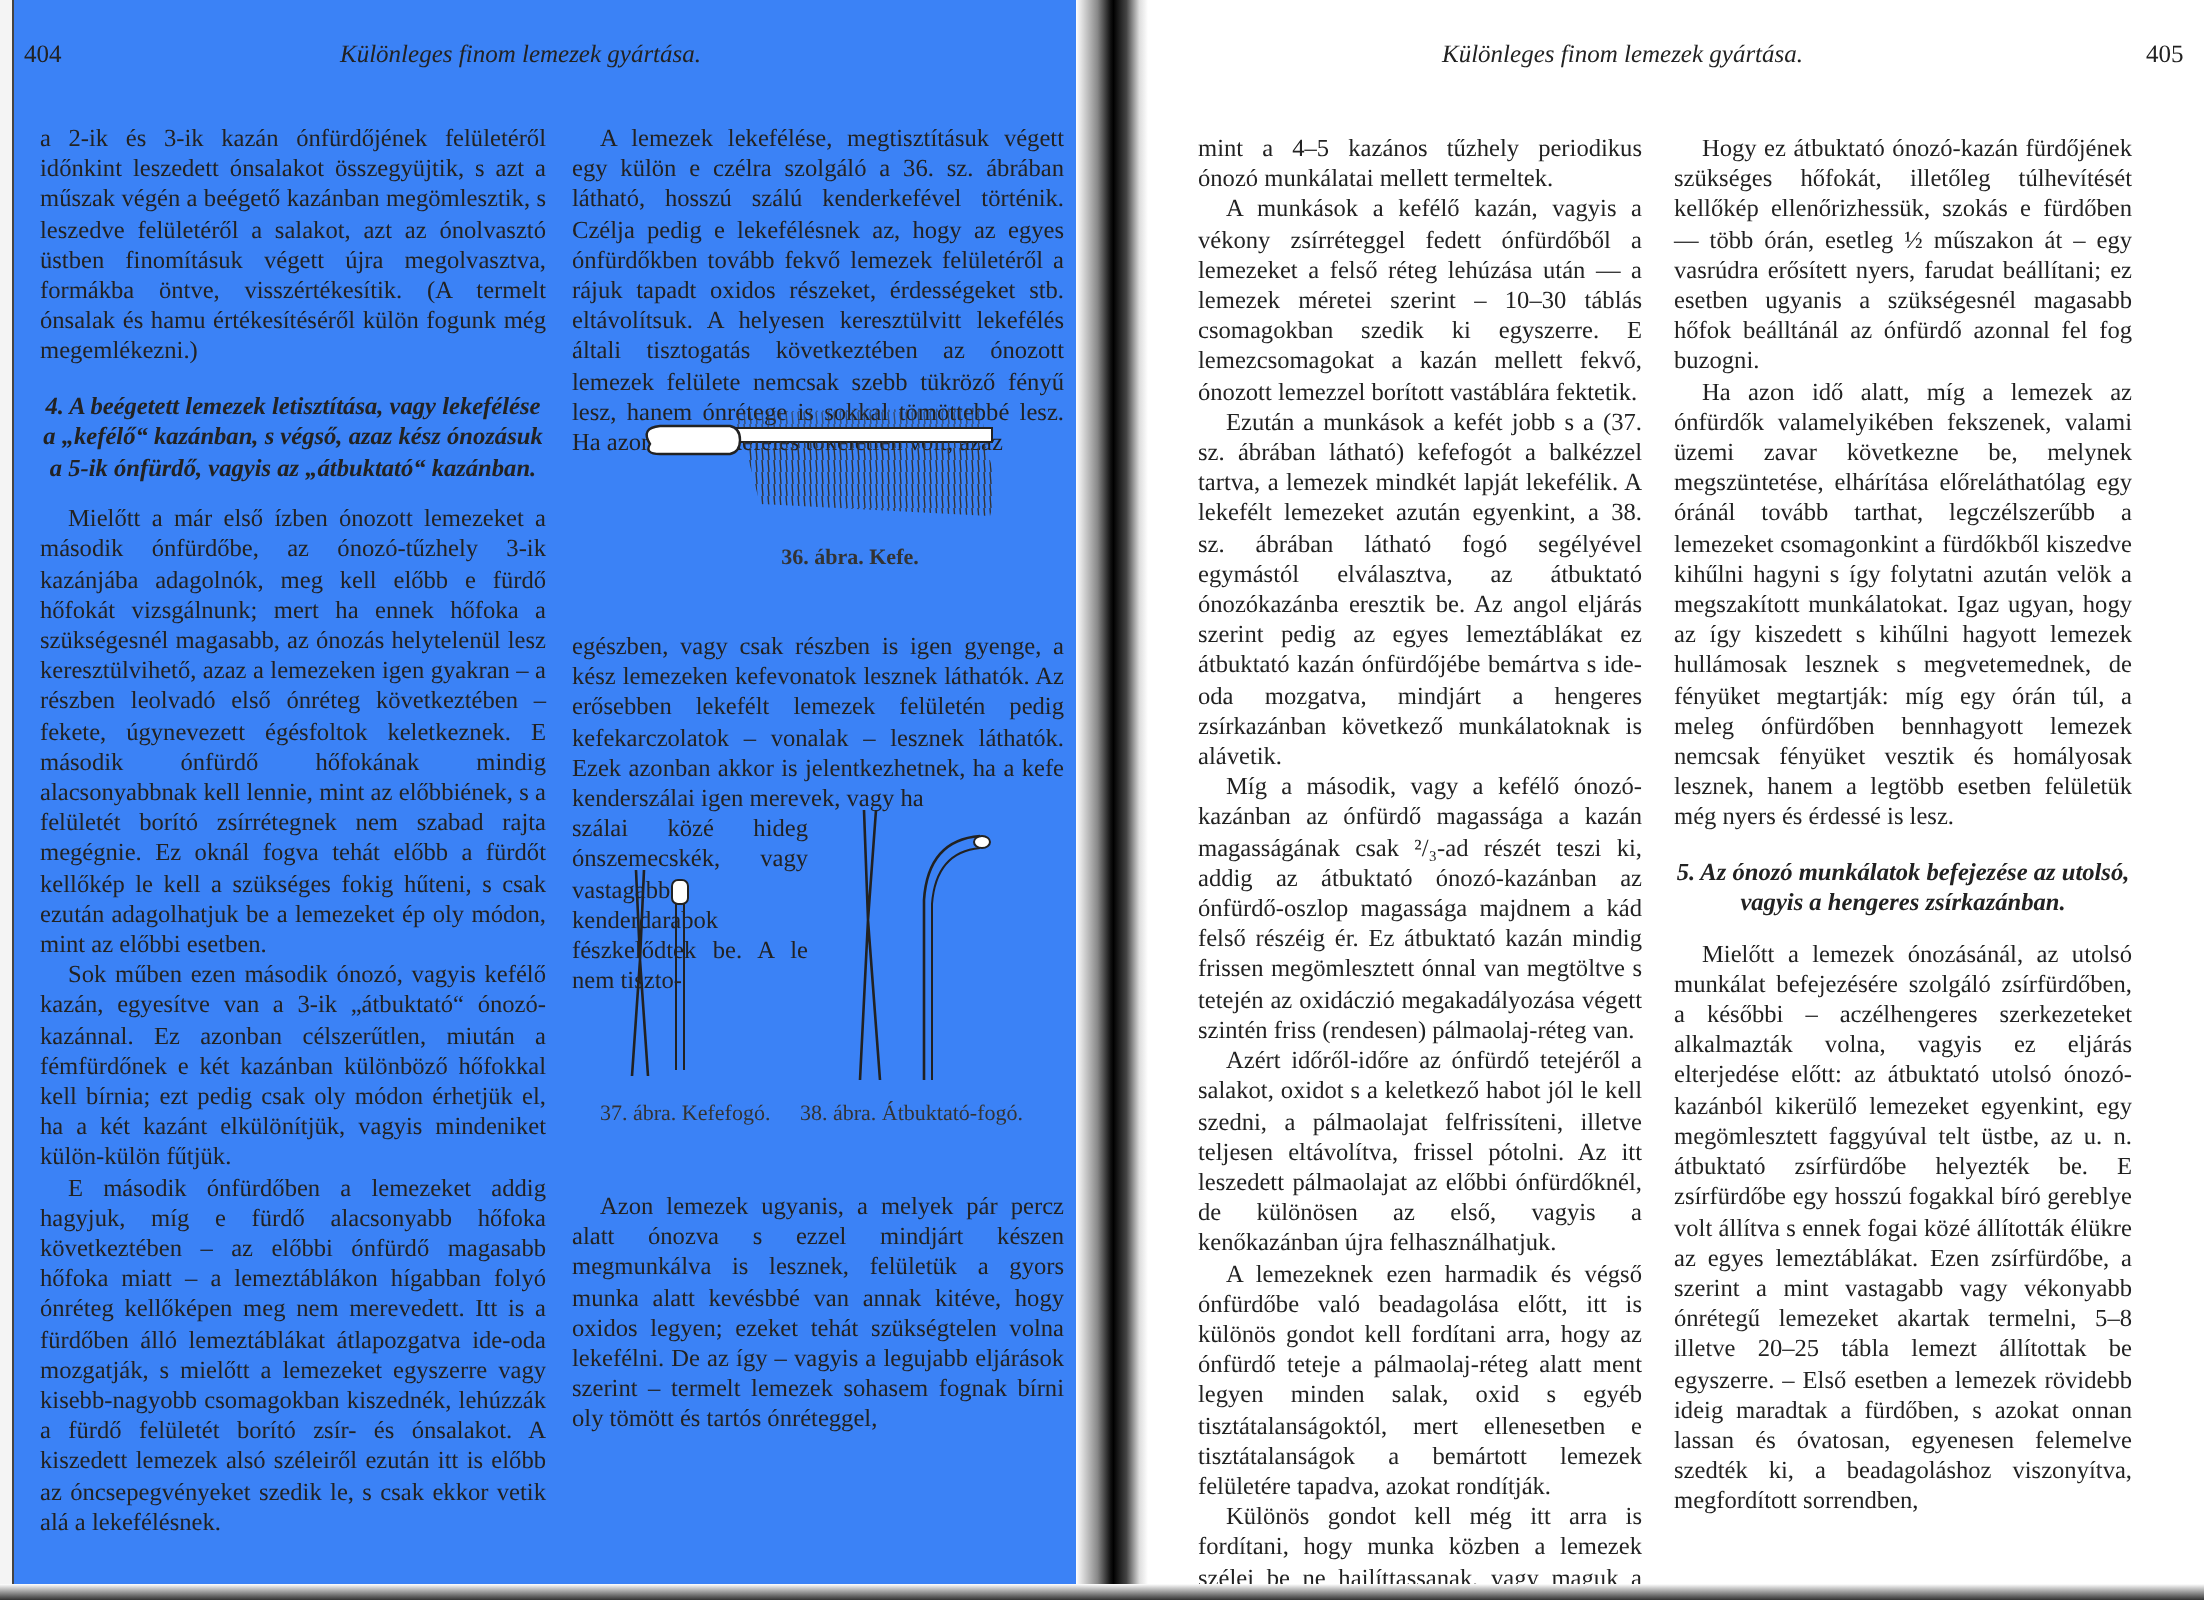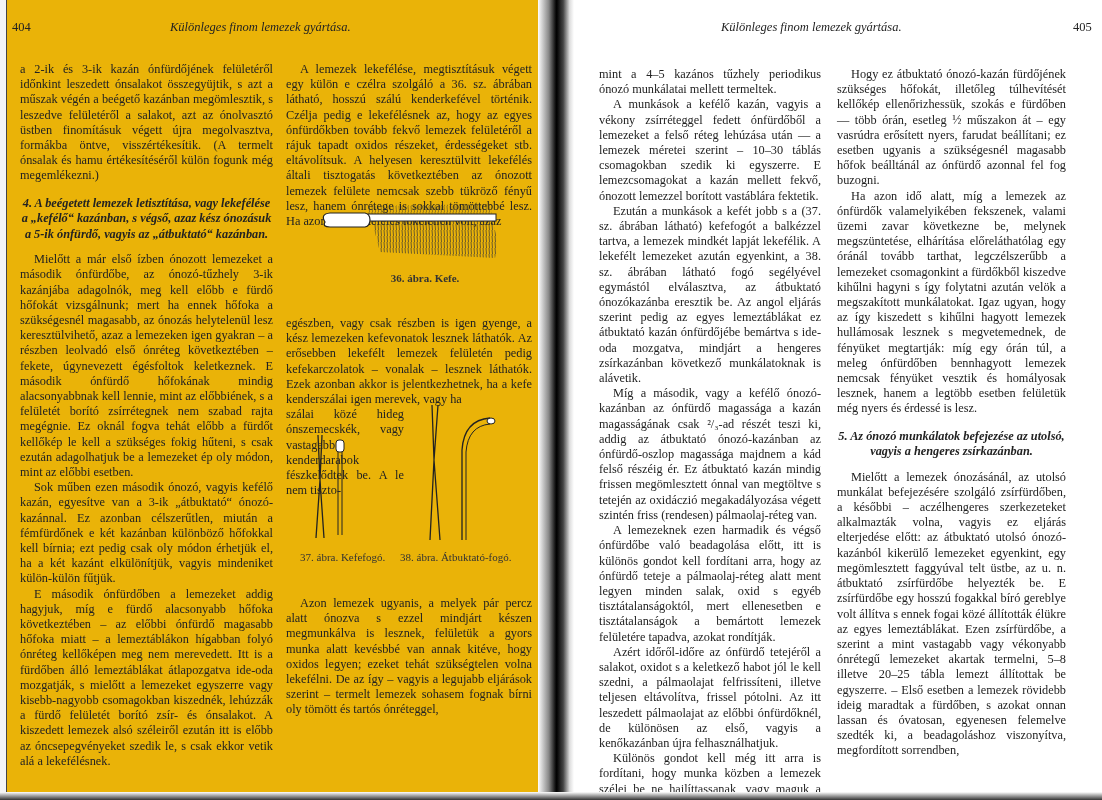--- a/index.html
+++ b/index.html
@@ -2,21 +2,21 @@
 <html><head>
 <meta charset="utf-8">
 <style>
   html, body { margin: 0; padding: 0; }
   body {
     width: 1102px; height: 800px; overflow: hidden; position: relative;
     background: #ffffff;
     font-family: "Liberation Serif", "DejaVu Serif", serif;
     color: #222;
   }
-  .page { position: absolute; top: 0; height: 800px; background: #eab308; }
+  .page { position: absolute; top: 0; height: 800px; background: #3b82f6; }
   .page-left { left: 0; width: 551px; }
   .page-right { left: 551px; width: 551px; }
   .left-edge {
     position: absolute; left: 0; top: 0; width: 6px; height: 792px;
     border-right: 1px solid #444; background: #f4f4f4;
   }
   .gutter {
     position: absolute; left: 538px; top: 0; width: 36px; height: 800px;
     background: linear-gradient(to right, #fff 0%, #888 30%, #111 48%, #000 52%, #444 70%, #ddd 88%, #fff 100%);
   }
@@ -115,22 +115,22 @@
 
 <div class="page page-right" style="background:transparent;">
   <span class="running-head" style="left:170px;">Különleges finom lemezek gyártása.</span>
   <span class="page-num" style="left:522px;">405</span>
 
   <div class="col" style="left:48px; top:47px; width:222px;">
     <p class="noindent">mint a 4–5 kazános tűzhely periodikus ónozó munkálatai mellett termeltek.</p>
     <p>A munkások a kefélő kazán, vagyis a vékony zsírréteggel fedett ónfürdőből a lemezeket a felső réteg lehúzása után — a lemezek méretei szerint – 10–30 táblás csomagokban szedik ki egyszerre. E lemezcsomagokat a kazán mellett fekvő, ónozott lemezzel borított vastáblára fektetik.</p>
     <p>Ezután a munkások a kefét jobb s a (37. sz. ábrában látható) kefefogót a balkézzel tartva, a lemezek mindkét lapját lekefélik. A lekefélt lemezeket azután egyenkint, a 38. sz. ábrában látható fogó segélyével egymástól elválasztva, az átbuktató ónozókazánba eresztik be. Az angol eljárás szerint pedig az egyes lemeztáblákat ez átbuktató kazán ónfürdőjébe bemártva s ide-oda mozgatva, mindjárt a hengeres zsírkazánban következő munkálatoknak is alávetik.</p>
     <p>Míg a második, vagy a kefélő ónozó-kazánban az ónfürdő magassága a kazán magasságának csak ²/₃-ad részét teszi ki, addig az átbuktató ónozó-kazánban az ónfürdő-oszlop magassága majdnem a kád felső részéig ér. Ez átbuktató kazán mindig frissen megömlesztett ónnal van megtöltve s tetején az oxidáczió megakadályozása végett szintén friss (rendesen) pálmaolaj-réteg van.</p>
+    <p>Azért időről-időre az ónfürdő tetejéről a salakot, oxidot s a keletkező habot jól le kell szedni, a pálmaolajat felfrissíteni, illetve teljesen eltávolítva, frissel pótolni. Az itt leszedett pálmaolajat az előbbi ónfürdőknél, de különösen az első, vagyis a kenőkazánban újra felhasználhatjuk.</p>
     <p>A lemezeknek ezen harmadik és végső ónfürdőbe való beadagolása előtt, itt is különös gondot kell fordítani arra, hogy az ónfürdő teteje a pálmaolaj-réteg alatt ment legyen minden salak, oxid s egyéb tisztátalanságoktól, mert ellenesetben e tisztátalanságok a bemártott lemezek felületére tapadva, azokat rondítják.</p>
-    <p>Azért időről-időre az ónfürdő tetejéről a salakot, oxidot s a keletkező habot jól le kell szedni, a pálmaolajat felfrissíteni, illetve teljesen eltávolítva, frissel pótolni. Az itt leszedett pálmaolajat az előbbi ónfürdőknél, de különösen az első, vagyis a kenőkazánban újra felhasználhatjuk.</p>
     <p>Különös gondot kell még itt arra is fordítani, hogy munka közben a lemezek szélei be ne hajlíttassanak, vagy maguk a lemezek meg ne vetemedjenek, azaz, hogy a kikerülő lemezek lehetőleg simák és egyenesek maradjanak, mert ez feltétlenül megkívántatik ahhoz,</p>
   </div>
 
   <div class="col" style="left:286px; top:47px; width:229px;">
     <p>Hogy ez átbuktató ónozó-kazán fürdőjének szükséges hőfokát, illetőleg túlhevítését kellőkép ellenőrizhessük, szokás e fürdőben — több órán, esetleg ½ műszakon át – egy vasrúdra erősített nyers, farudat beállítani; ez esetben ugyanis a szükségesnél magasabb hőfok beálltánál az ónfürdő azonnal fel fog buzogni.</p>
     <p>Ha azon idő alatt, míg a lemezek az ónfürdők valamelyikében fekszenek, valami üzemi zavar következne be, melynek megszüntetése, elhárítása előreláthatólag egy óránál tovább tarthat, legczélszerűbb a lemezeket csomagonkint a fürdőkből kiszedve kihűlni hagyni s így folytatni azután velök a megszakított munkálatokat. Igaz ugyan, hogy az így kiszedett s kihűlni hagyott lemezek hullámosak lesznek s megvetemednek, de fényüket megtartják: míg egy órán túl, a meleg ónfürdőben bennhagyott lemezek nemcsak fényüket vesztik és homályosak lesznek, hanem a legtöbb esetben felületük még nyers és érdessé is lesz.</p>
     <p class="heading">5. Az ónozó munkálatok befejezése az utolsó, vagyis a hengeres zsírkazánban.</p>
     <p>Mielőtt a lemezek ónozásánál, az utolsó munkálat befejezésére szolgáló zsírfürdőben, a későbbi – aczélhengeres szerkezeteket alkalmazták volna, vagyis ez eljárás elterjedése előtt: az átbuktató utolsó ónozó-kazánból kikerülő lemezeket egyenkint, egy megömlesztett faggyúval telt üstbe, az u. n. átbuktató zsírfürdőbe helyezték be. E zsírfürdőbe egy hosszú fogakkal bíró gereblye volt állítva s ennek fogai közé állították élükre az egyes lemeztáblákat. Ezen zsírfürdőbe, a szerint a mint vastagabb vagy vékonyabb ónrétegű lemezeket akartak termelni, 5–8 illetve 20–25 tábla lemezt állítottak be egyszerre. – Első esetben a lemezek rövidebb ideig maradtak a fürdőben, s azokat onnan lassan és óvatosan, egyenesen felemelve szedték ki, a beadagoláshoz viszonyítva, megfordított sorrendben,</p>
   </div>
 

